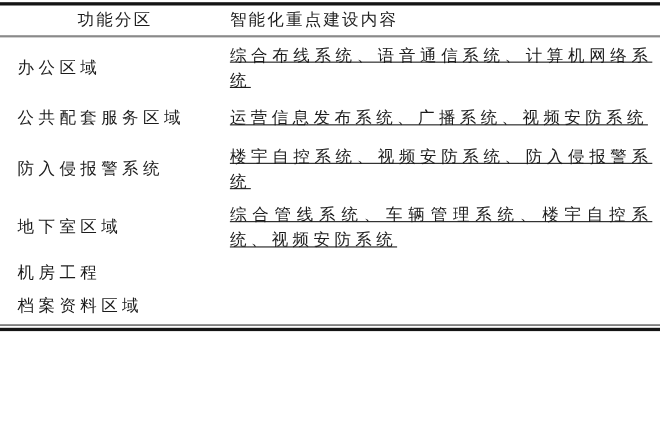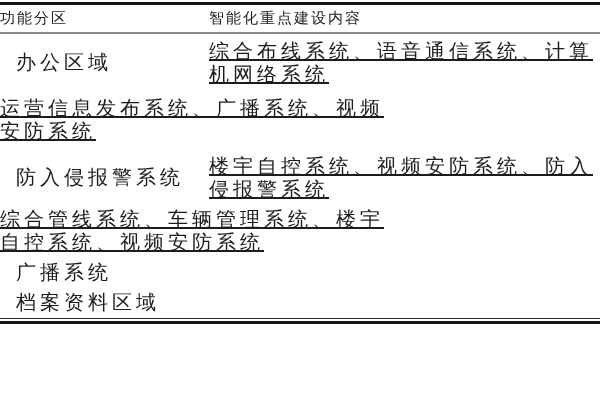--- a/index.html
+++ b/index.html
@@ -37,36 +37,36 @@
   .header-row {
     display: flex;
     height: 27px;
     align-items: center;
     font-size: 15px;
     letter-spacing: 2px;
   }
   .h-zone {
     box-sizing: border-box;
     width: 209px;
-    text-align: left;
+    text-align: center;
   }
   .h-content {
     box-sizing: border-box;
     width: 384px;
     padding-right: 26px;
   }
   
   .rows {
     padding: 2px 0 1px 0;
   }
   .row {
     display: flex;
     align-items: center;
     padding: 3.5px 0;
-    font-size: 20px;
+    font-size: 15px;
   }
   .row-single {
     padding: 8px 0;
   }
   .cell-zone {
     box-sizing: border-box;
     width: 209px;
     padding-left: 16px;
     letter-spacing: 4px;
     line-height: 23px;
@@ -98,34 +98,36 @@
 
   <div class="rows">
 
     <div class="row">
       <div class="cell-zone">办公区域</div>
       <div class="cell-content">综合布线系统、语音通信系统、计算机网络系统</div>
     </div>
 
 
     <div class="row row-single">
+      <div class="cell-zone">公共配套服务区域</div>
       <div class="cell-content">运营信息发布系统、广播系统、视频安防系统</div>
     </div>
 
     <div class="row">
       <div class="cell-zone">防入侵报警系统</div>
       <div class="cell-content">楼宇自控系统、视频安防系统、防入侵报警系统</div>
     </div>
 
     <div class="row">
+      <div class="cell-zone">地下室区域</div>
       <div class="cell-content">综合管线系统、车辆管理系统、楼宇自控系统、视频安防系统</div>
     </div>
 
     <div class="row">
-      <div class="cell-zone">广播系统</div>
+      <div class="cell-zone">机房工程</div>
     </div>
 
     <div class="row">
       <div class="cell-zone">档案资料区域</div>
     </div>
 
   </div>
 
   <div class="rule-bottom"></div>
 

